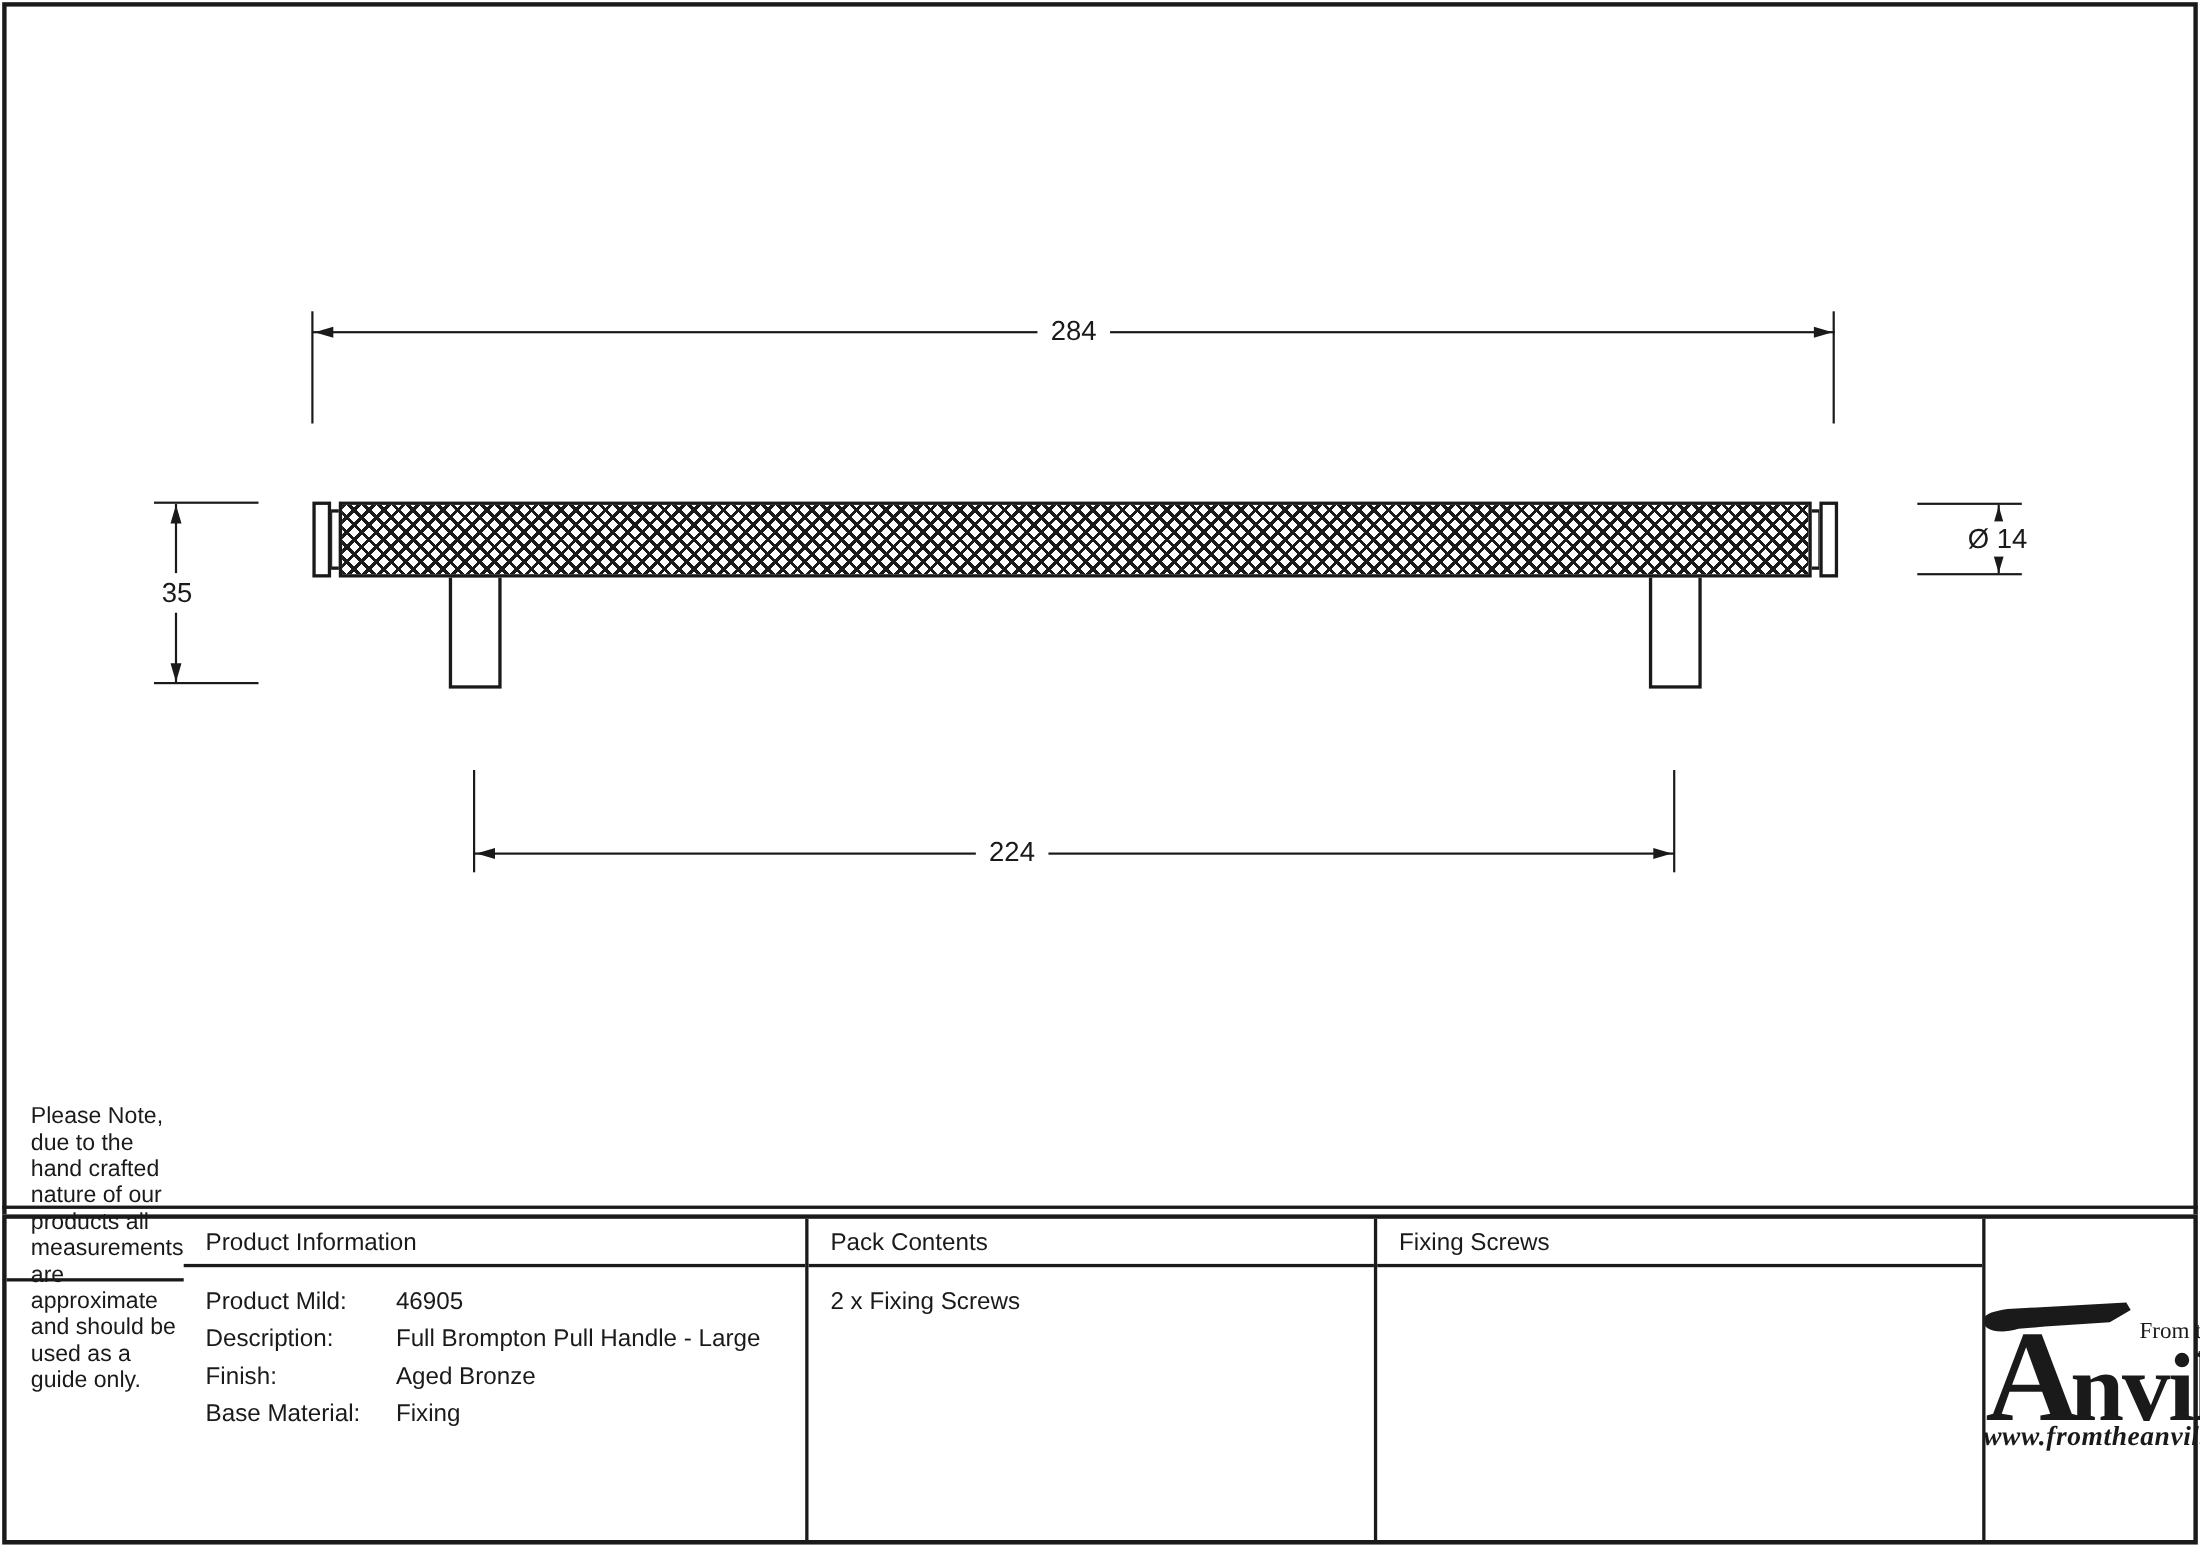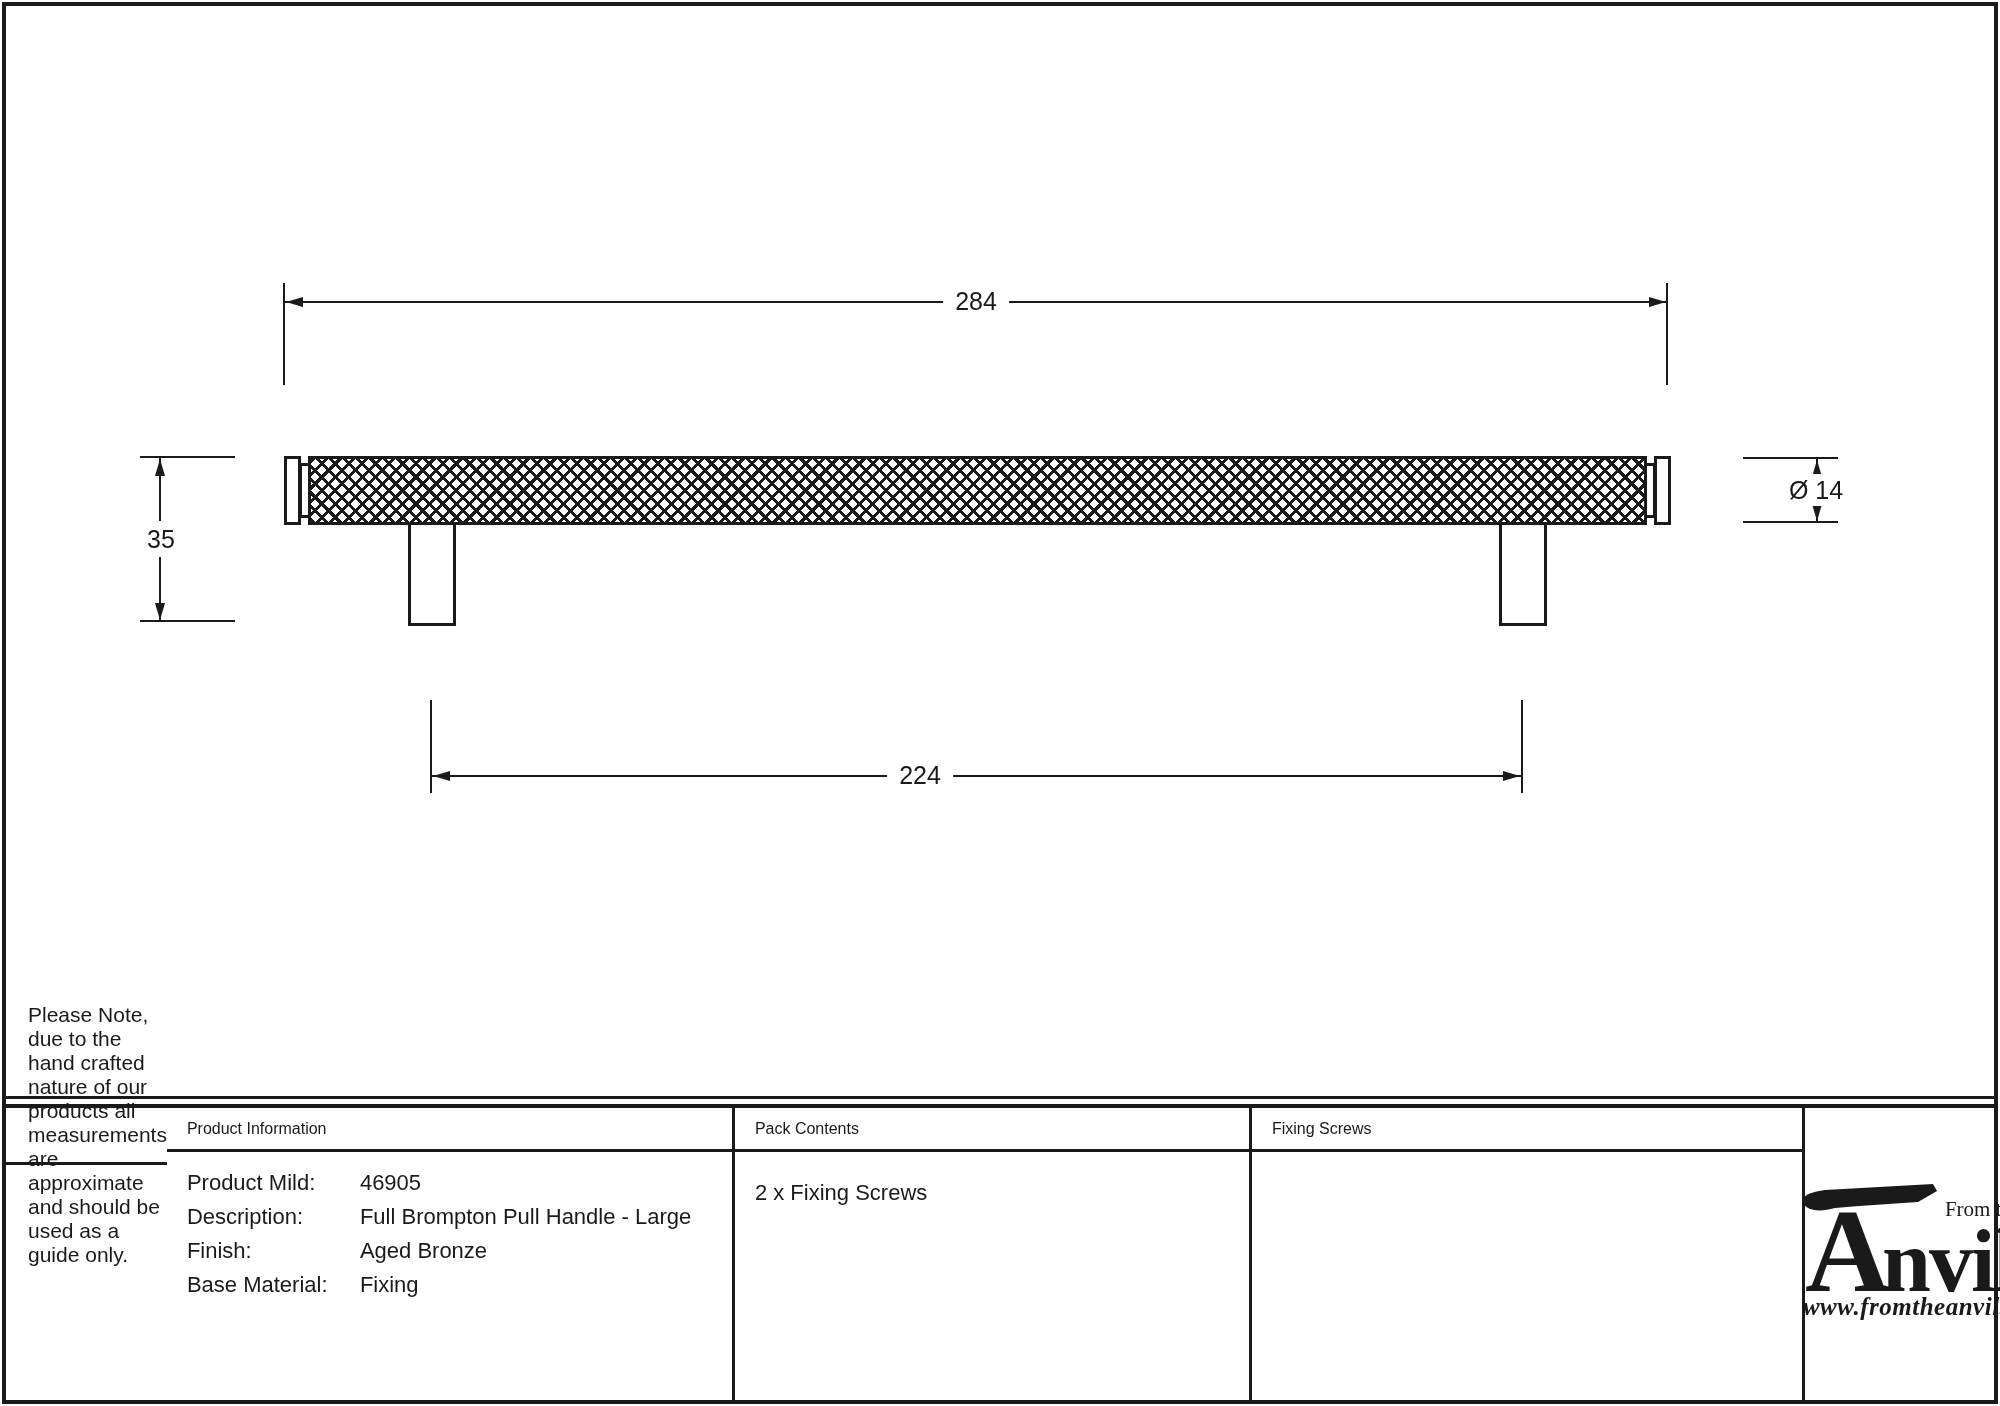--- a/index.html
+++ b/index.html
@@ -89,30 +89,30 @@
     height:57px;
     border-bottom:3px solid var(--ink);
     display:flex;
     align-items:center;
     padding-left:22px;
     font-size:21px;
   }
   .main-row{flex:1;display:flex;}
   .col{display:flex;flex-direction:column;}
   .col-1{width:568px;border-right:3px solid var(--ink);}
-  .col-2{width:517px;border-right:3px solid var(--ink);gap:10px;}
+  .col-2{width:517px;border-right:3px solid var(--ink);}
   .col-3{width:553px;border-right:3px solid var(--ink);}
   .col-4{flex:1;display:flex;align-items:center;justify-content:center;}
   .col-header{
     height:44px;
     border-bottom:3px solid var(--ink);
     display:flex;
     align-items:center;
     padding-left:20px;
-    font-size:16px;
+    font-size:22px;
   }
   .col-body{
     flex:1;
     padding:14px 0 0 20px;
     font-size:22px;
     line-height:34px;
   }
   .spec-line{white-space:nowrap;}
   .spec-label{display:inline-block;width:173px;}
   

